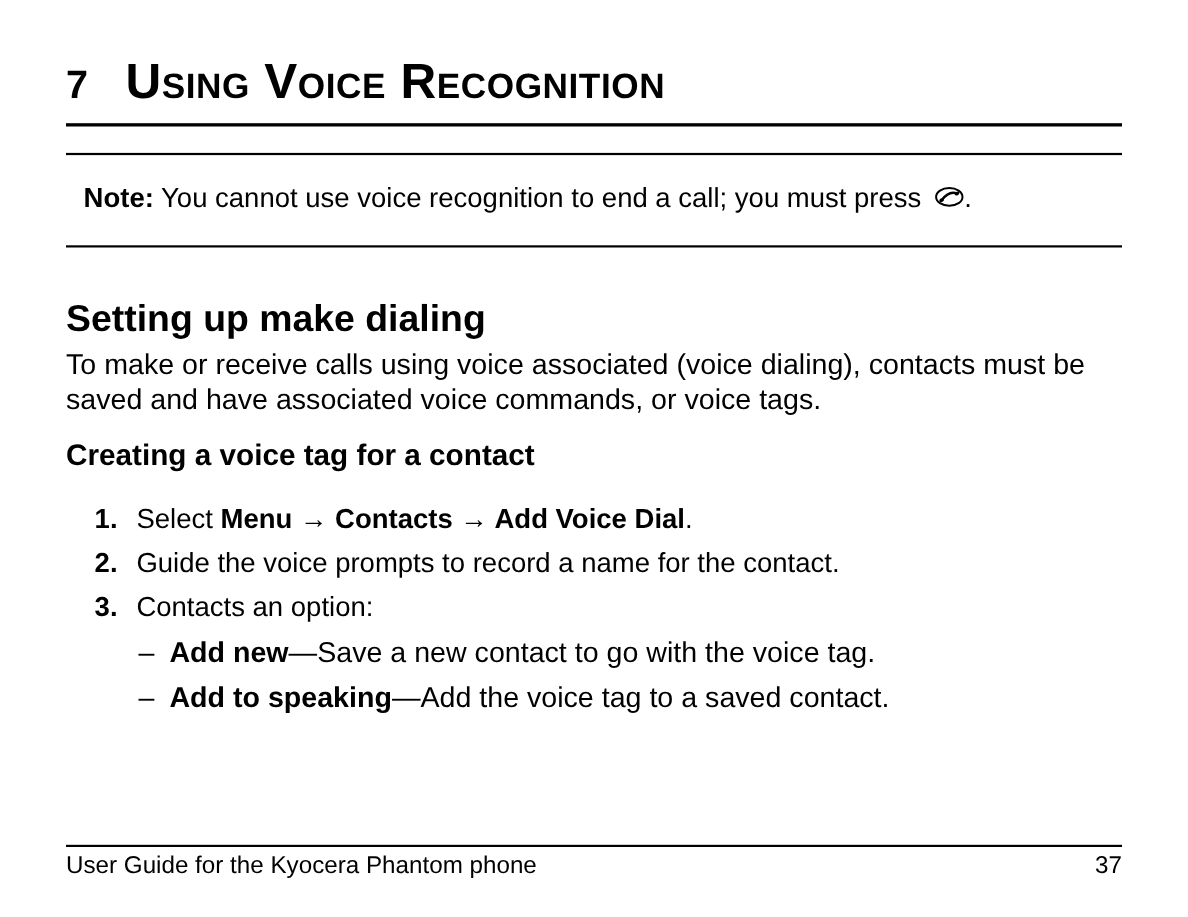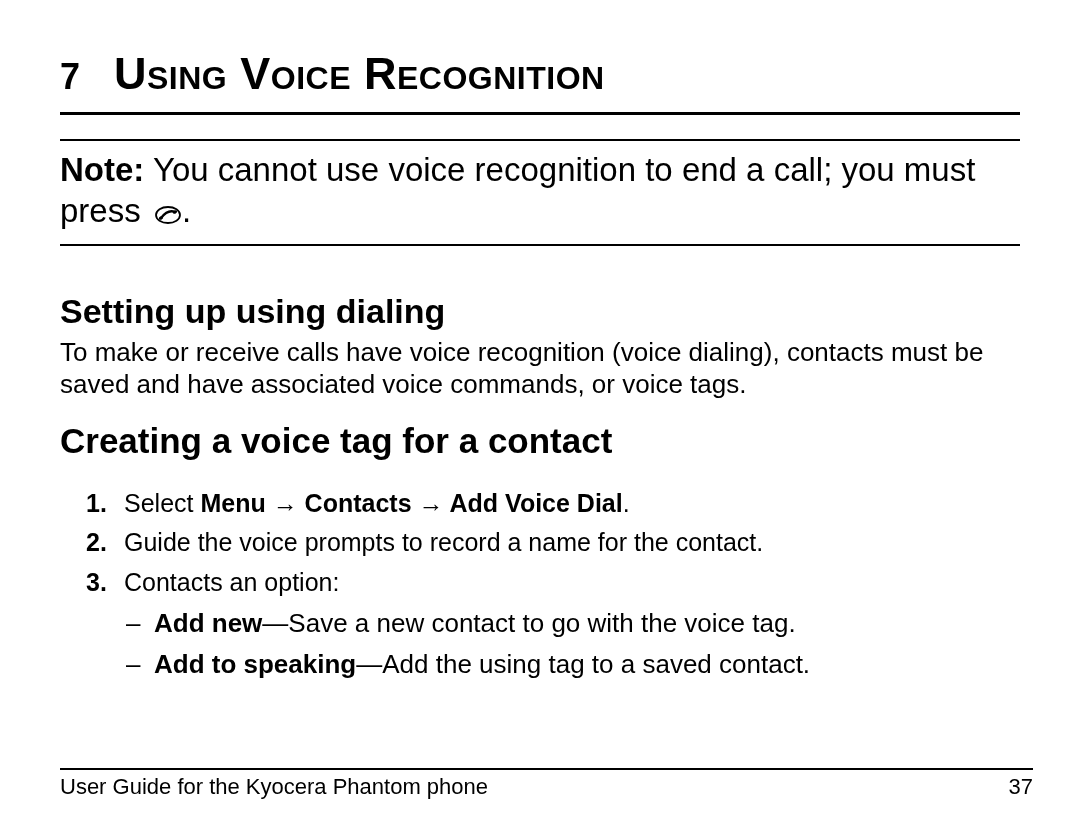--- a/index.html
+++ b/index.html
@@ -43,38 +43,38 @@
     border: none;
     border-top: 2px solid #000;
     margin: 10px 0 8px 0;
   }
   .body-text {
     font-size: 26px;
     line-height: 1.22;
     margin: 0 0 8px 0;
   }
   .note-line {
-    font-size: 33px;
+    font-size: 25px;
     line-height: 1.25;
-    margin: 0;
+    margin: 16px;
     display: inline;
   }
   .note-label { font-weight: bold; }
   .end-icon {
     display: inline-block;
     vertical-align: middle;
     margin-left: 4px;
   }
   h2.section {
     font-size: 34px;
     font-weight: bold;
     margin: 38px 0 6px 0;
   }
   h3.subsection {
-    font-size: 35px;
+    font-size: 27px;
     font-weight: bold;
     margin: 12px 0 8px 0;
   }
   ol.steps {
     margin: 16px;
     padding-left: 48px;
     list-style: none;
     counter-reset: step;
   }
   ol.steps > li {
@@ -105,21 +105,21 @@
   }
   ul.sub > li::before {
     content: "–";
     position: absolute;
     left: -28px;
   }
   .b { font-weight: bold; }
   .footer {
     position: absolute;
     left: 60px;
-    right: 47px;
+    right: 60px;
     bottom: 34px;
   }
   .footer-rule {
     border: none;
     border-top: 2px solid #000;
     margin: 0 0 4px 0;
   }
   .footer-row {
     display: flex;
     justify-content: space-between;
@@ -142,38 +142,38 @@
   <p class="note-line">
     <span class="note-label">Note:</span><span> You cannot use voice recognition to end a call; you must press </span><span class="end-icon"><svg width="28" height="20" viewBox="0 0 28 20">
           <ellipse cx="14" cy="10" rx="12" ry="8" fill="none" stroke="#000" stroke-width="1.8"></ellipse>
           <ellipse cx="7" cy="13" rx="2.2" ry="1.6" fill="#000" transform="rotate(-25 7 13)"></ellipse>
           <path d="M7 13 Q14 4 21 7" stroke="#000" stroke-width="2.4" fill="none" stroke-linecap="round"></path>
           <ellipse cx="21" cy="7" rx="2.2" ry="1.6" fill="#000" transform="rotate(-25 21 7)"></ellipse>
         </svg></span><span>.</span>
   </p>
   <hr class="thin">
 
-  <h2 class="section">Setting up using dialing</h2>
-  <p class="body-text">To make or receive calls have voice recognition (voice dialing), contacts must be saved and have associated voice commands, or voice tags.</p>
+  <h2 class="section">Setting up make dialing</h2>
+  <p class="body-text">To make or receive calls using voice associated (voice dialing), contacts must be saved and have associated voice commands, or voice tags.</p>
 
   <h3 class="subsection">Creating a voice tag for a contact</h3>
 
   <ol class="steps">
     <li>
       <span>Select </span><span class="b">Menu → Contacts → Add Voice Dial</span><span>.</span>
     </li>
     <li>Guide the voice prompts to record a name for the contact.</li>
     <li>
       <span>Contacts an option:</span>
       <ul class="sub">
         <li>
           <span class="b">Add new</span><span>—Save a new contact to go with the voice tag.</span>
         </li>
         <li>
-          <span class="b">Add to speaking</span><span>—Add the using tag to a saved contact.</span>
+          <span class="b">Add to speaking</span><span>—Add the voice tag to a saved contact.</span>
         </li>
       </ul>
     </li>
   </ol>
 
   <div class="footer">
     <hr class="footer-rule">
     <div class="footer-row">
       <span>User Guide for the Kyocera Phantom phone</span>
       <span>37</span>

